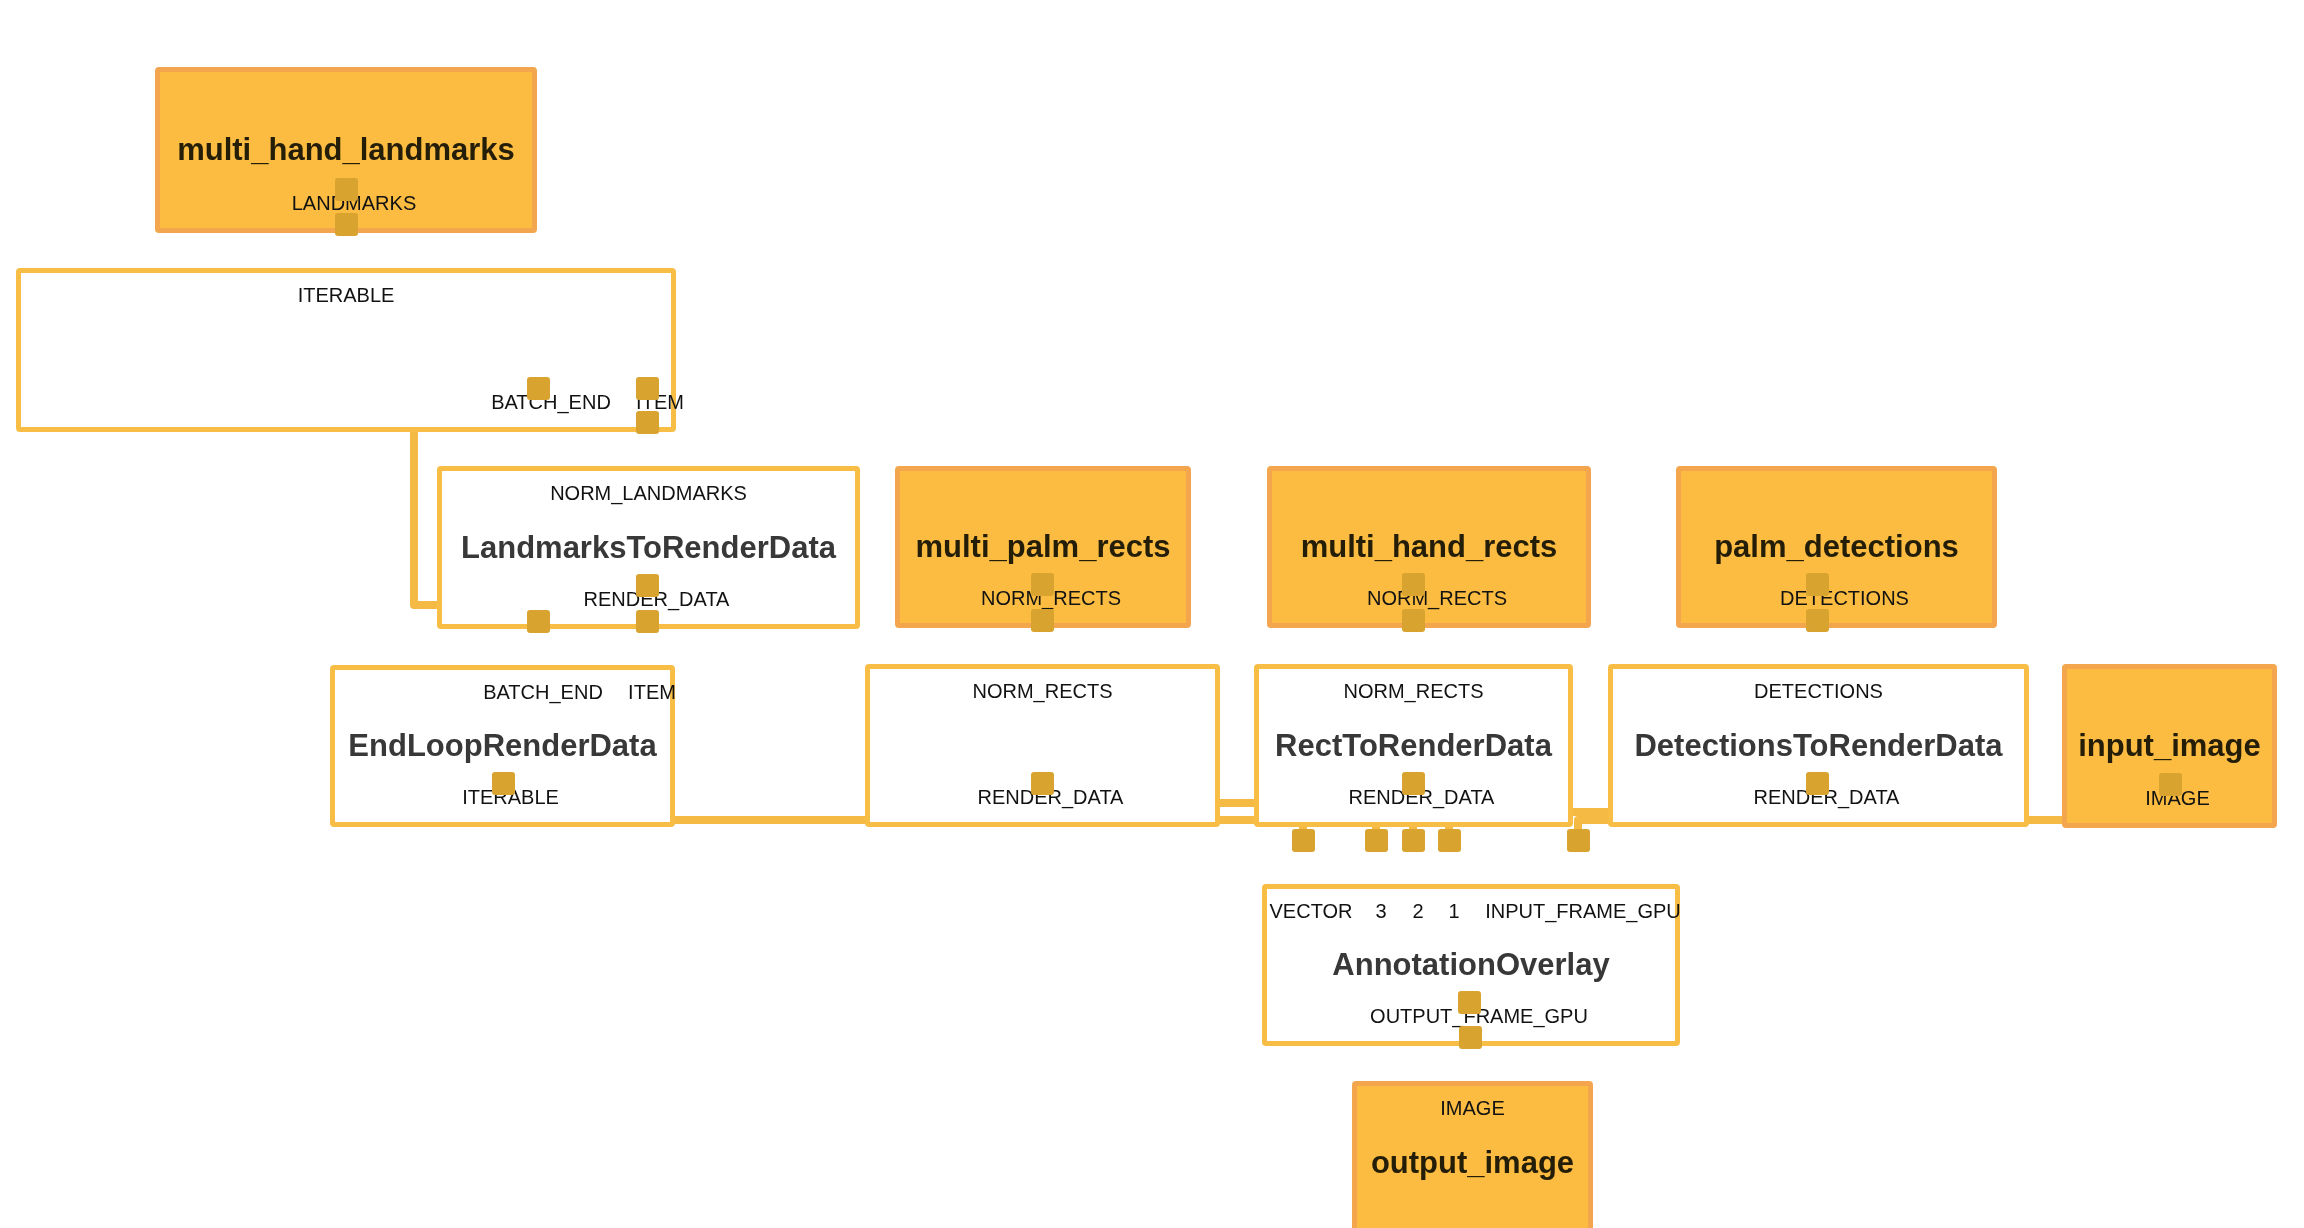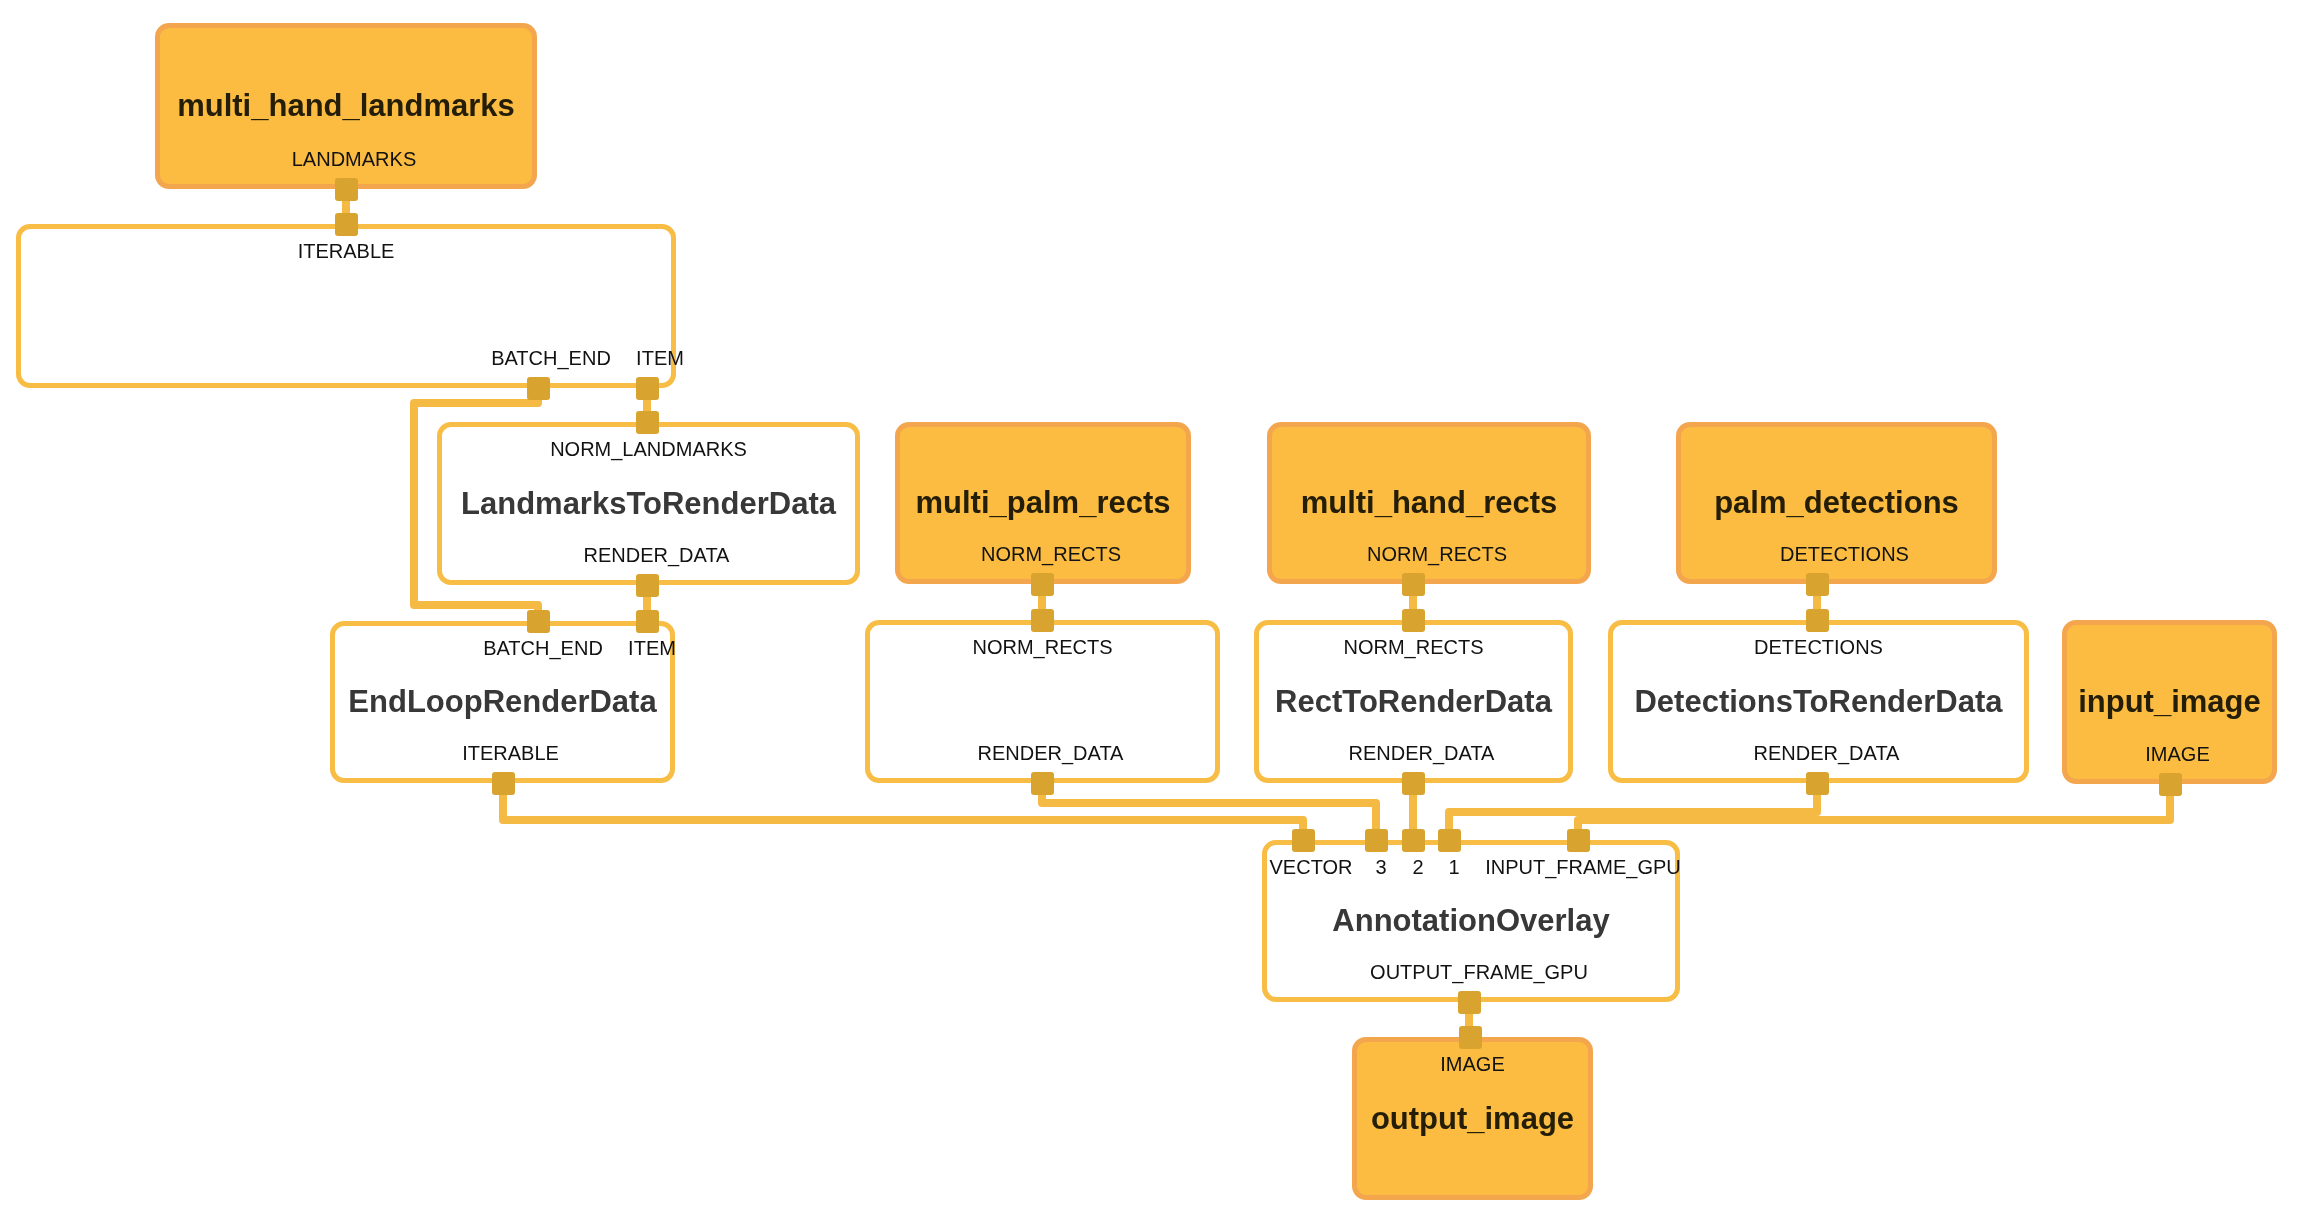--- a/index.html
+++ b/index.html
@@ -1,21 +1,21 @@
 <!DOCTYPE html>
 <html><head>
 <meta charset="utf-8">
 <style>
   html,body{margin:0;padding:0;background:#ffffff;}
   body{width:2304px;height:1228px;position:relative;overflow:hidden;
        font-family:"Liberation Sans","DejaVu Sans",sans-serif;}
   .canvas{position:absolute;left:0;top:0;width:2304px;height:1228px;}
   svg.edges{position:absolute;left:0;top:0;z-index:1;}
   svg.edges polyline{fill:none;stroke:#F4BA43;stroke-width:8;stroke-linejoin:round;stroke-linecap:butt;}
-  .node{position:absolute;box-sizing:border-box;border-radius:14px;z-index:2;}
+  .node{position:absolute;box-sizing:border-box;border-radius:4px;z-index:2;margin-top:44px;}
   .node.calc{background:#ffffff;border:5px solid #F8BD44;}
   .node.stream{background:#FBBC41;border:5px solid #F4A64E;}
   .title{position:absolute;left:0;right:0;top:50%;transform:translateY(-50%);
          text-align:center;font-size:31px;font-weight:700;white-space:nowrap;}
   .calc .title{color:#383838;}
   .stream .title{color:#241D07;}
   .port{position:absolute;font-size:20px;color:#121212;white-space:nowrap;}
   .port.center{left:0;right:0;text-align:center;}
   .port.at{transform:translateX(-50%);}
   .port.top{top:11px;}

